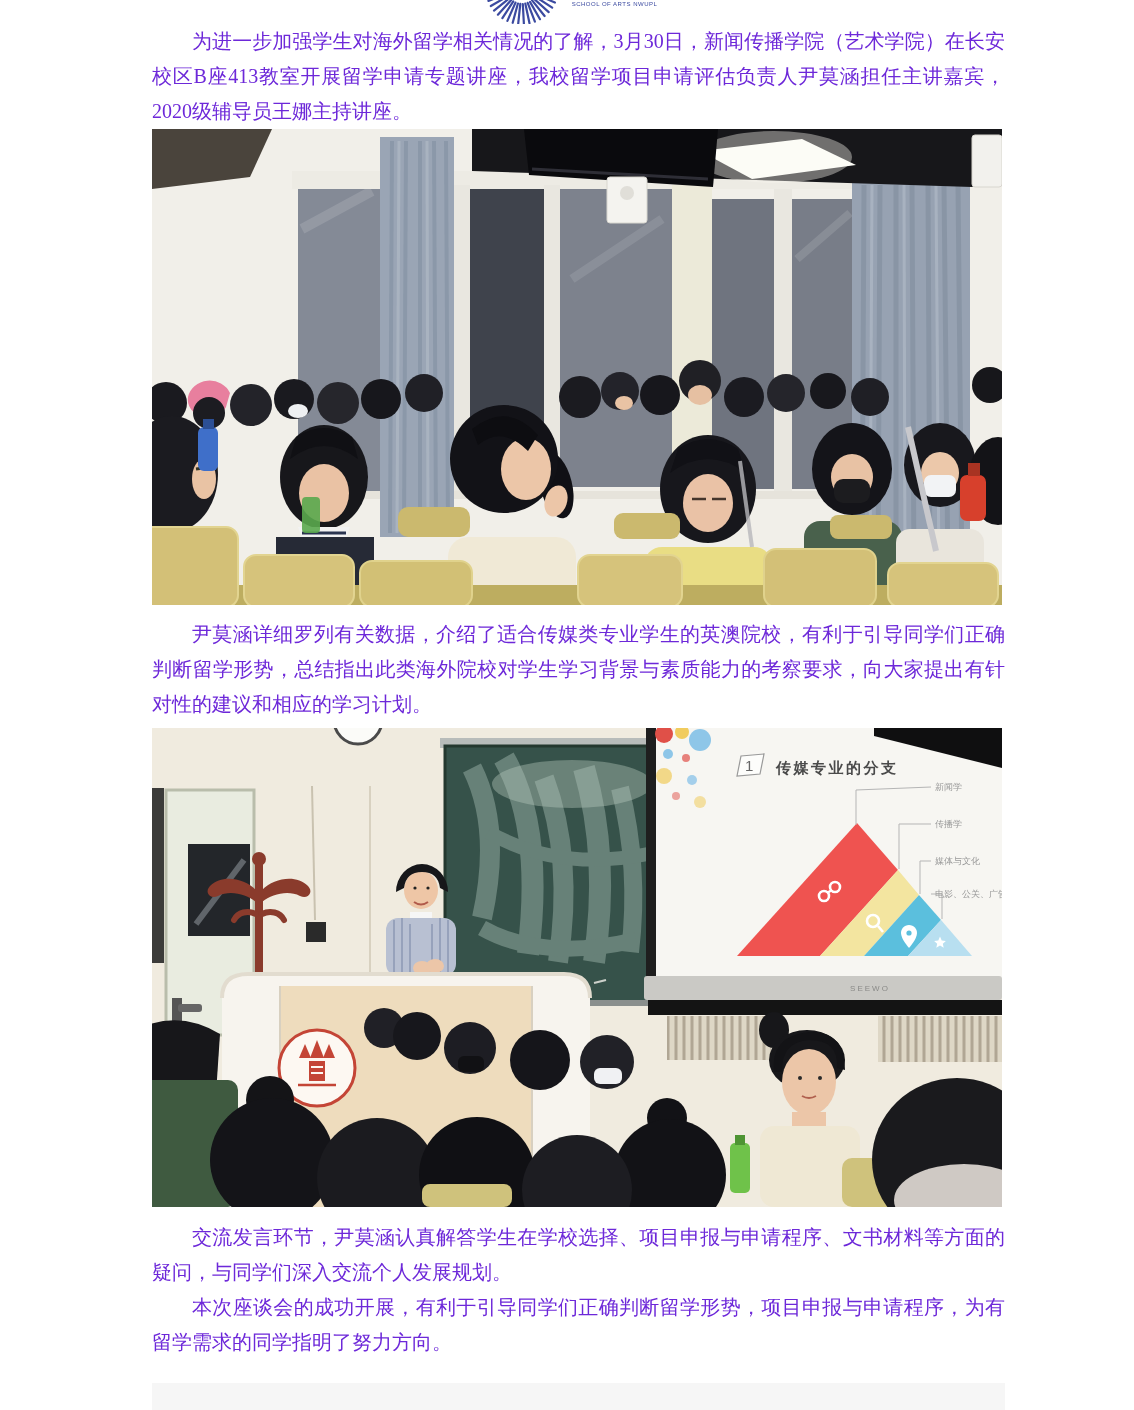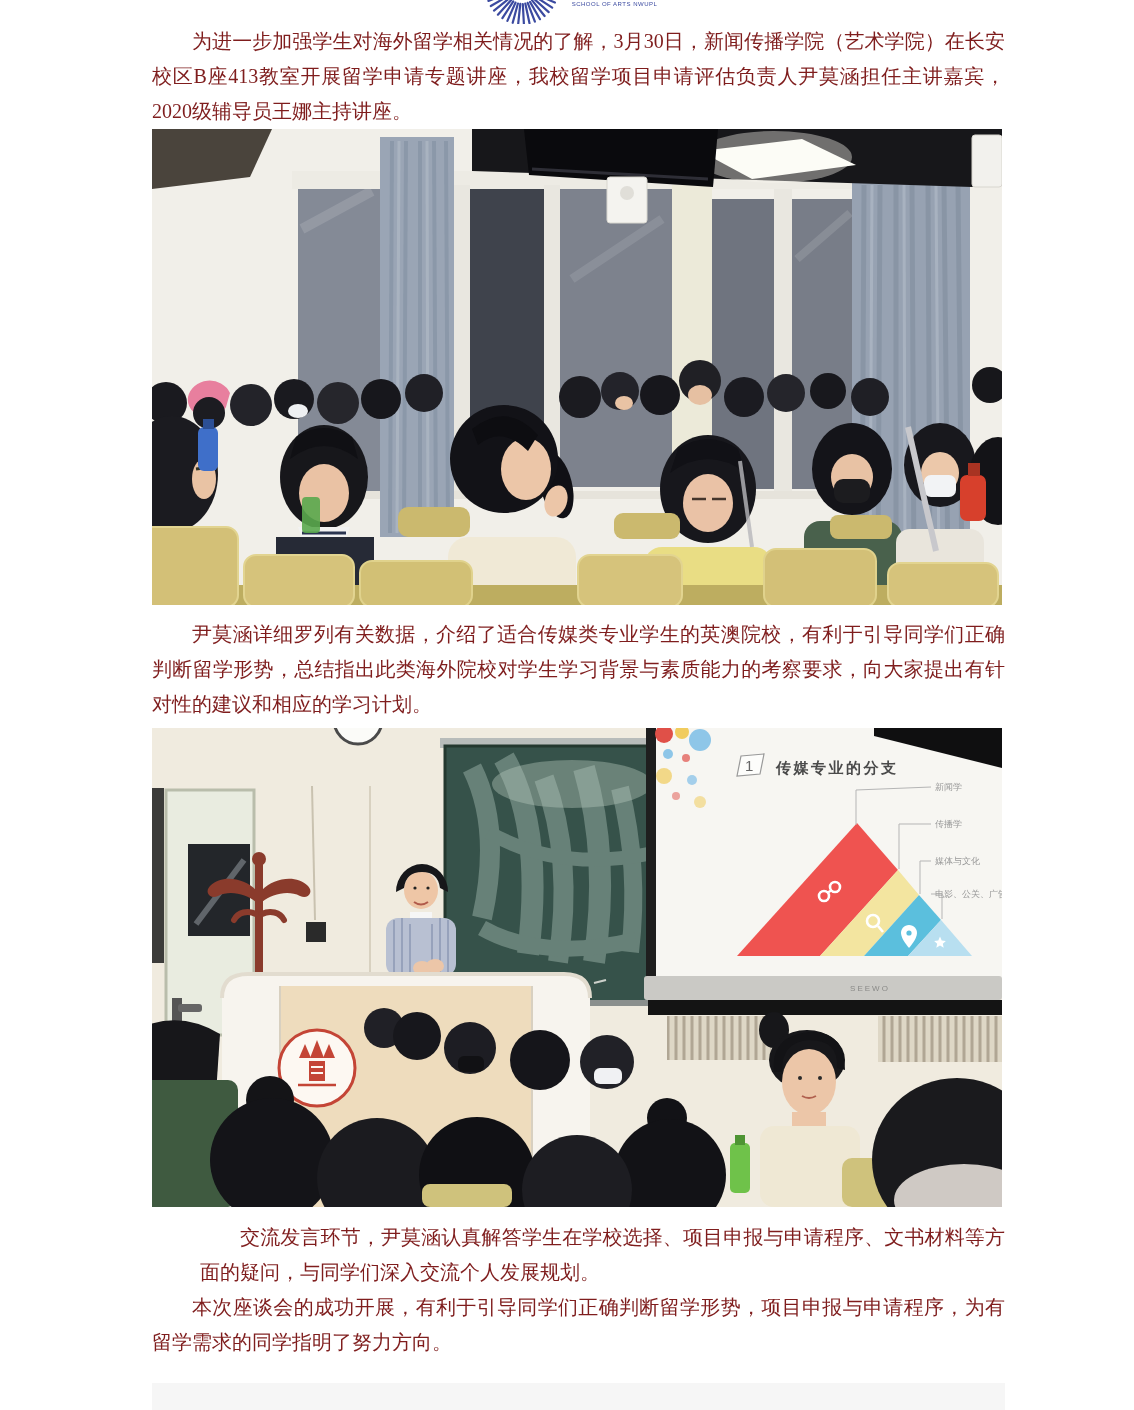--- a/index.html
+++ b/index.html
@@ -13,25 +13,25 @@
   .logo-row{
     height:24px;display:flex;justify-content:center;align-items:flex-start;gap:5px;overflow:hidden;
   }
   .logo-burst{display:block;}
   .logo-caption{
     font-family:"Liberation Sans",sans-serif;
     font-size:6px;letter-spacing:.5px;color:#3b4aa0;margin-top:1px;white-space:nowrap;
   }
   .content{width:853px;margin-left:152px;}
   .content p{
-    margin:0;font-size:20px;line-height:35px;color:#7f1d1d;
+    margin:0;font-size:20px;line-height:35px;color:#6d28d9;
     text-indent:2em;text-align:justify;letter-spacing:0;
   }
   p.para-2{margin-top:12px;}
-  p.para-3{margin-top:13px;margin-left:48px;}
+  p.para-3{margin-top:13px;}
   figure{margin:0;padding:0;line-height:0;}
   figure.photo-1{margin-top:0;}
   figure.photo-2{margin-top:6px;}
   figure svg{display:block;}
   .next-block{margin-top:23px;width:853px;height:27px;background:#f6f6f6;}
 </style>
 </head>
 <body>
 
 <div class="page">

